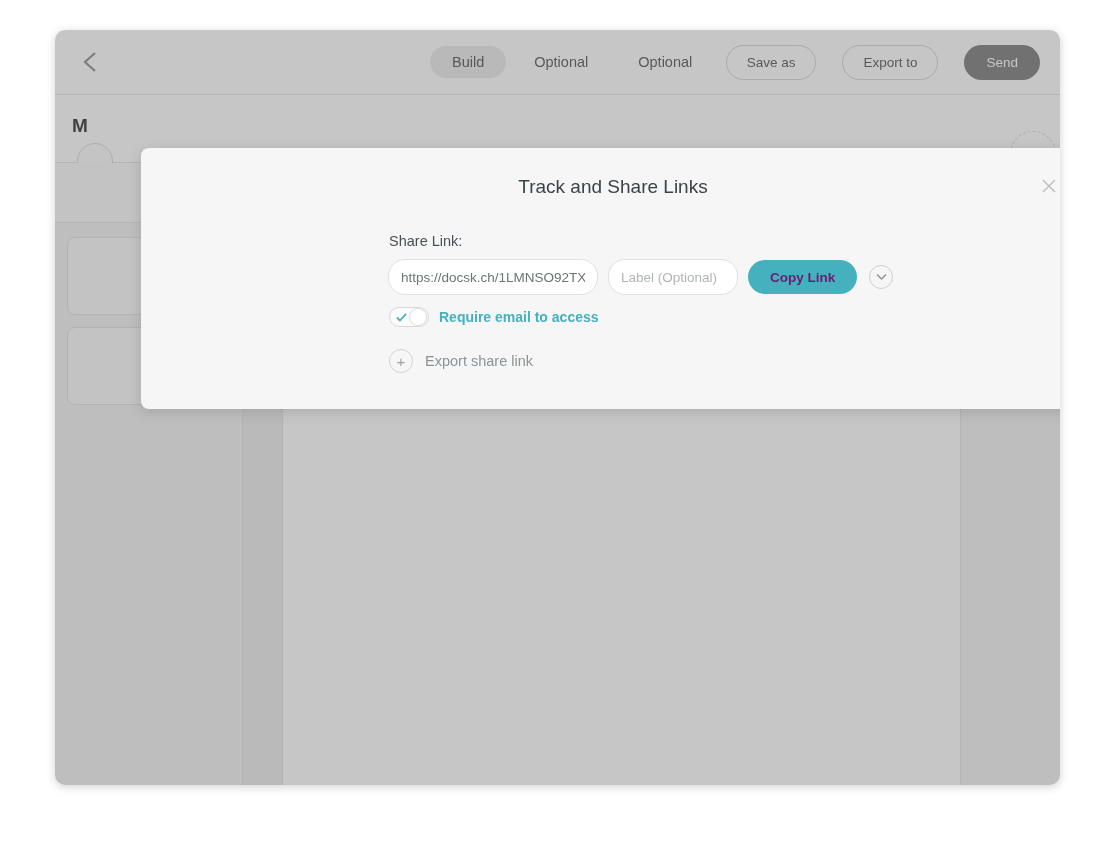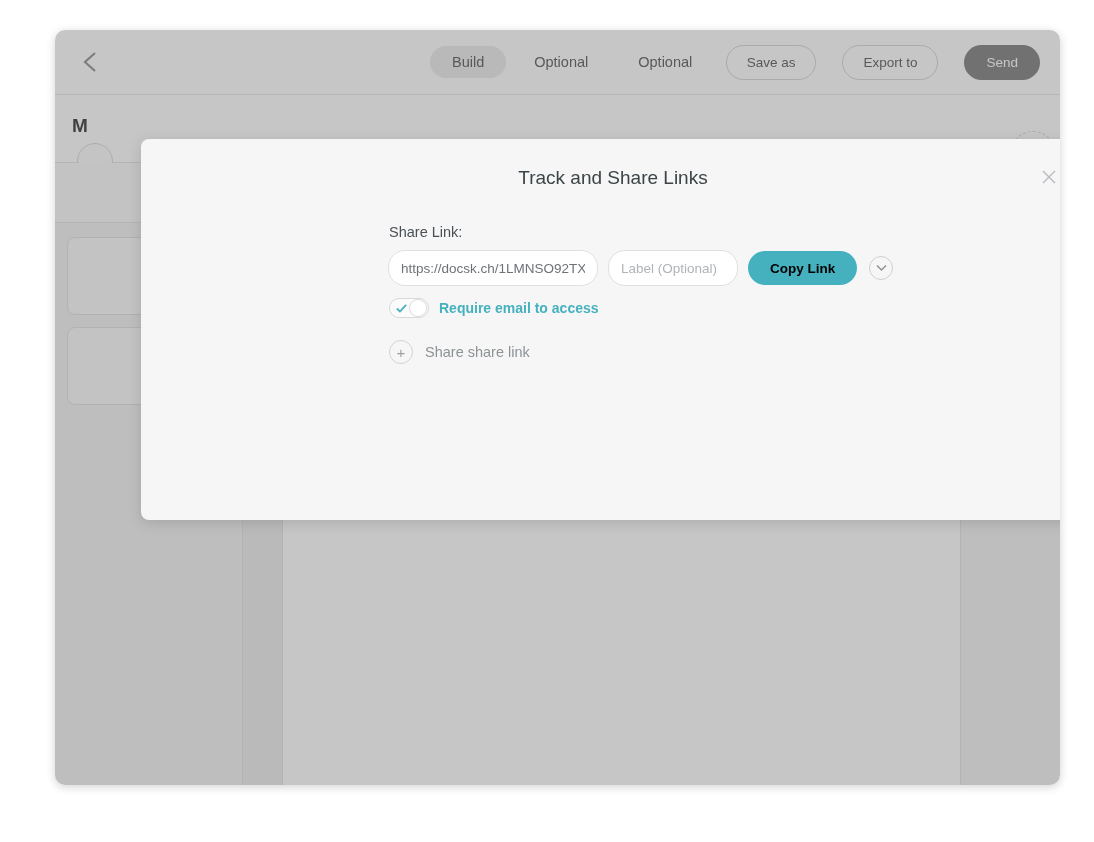--- a/index.html
+++ b/index.html
@@ -196,23 +196,23 @@
   #right-rail {
     width: 100px;
     background: #f2f2f2;
     border-left: 1px solid #e0e0e0;
   }
 
   
   #modal {
     position: absolute;
     left: 86px;
-    top: 109px;
+    top: 118px;
     width: 944px;
-    height: 381px;
+    height: 261px;
     background: #f6f6f6;
     border-radius: 8px;
     box-shadow: 0 3px 14px rgba(0,0,0,0.13);
     z-index: 100;
   }
   #modal-title {
     position: absolute;
     top: 28px;
     width: 100%;
     text-align: center;
@@ -251,21 +251,21 @@
     font-family: "Liberation Sans", sans-serif;
     padding: 0 12px;
     outline: none;
   }
   #url-input { width: 210px; }
   #label-input { width: 130px; }
   .text-input::placeholder { color: #b0b4b7; }
 
   #copy-link-button {
     background: #45b1bf;
-    color: #000000;
+    color: #701a75;
     font-size: 13.5px;
     border: none;
     border-radius: 18px;
     height: 34px;
     padding: 0 22px;
     cursor: pointer;
     font-family: "Liberation Sans", sans-serif;
     font-weight: bold;
   }
   #expand-button {
@@ -416,17 +416,17 @@
         <svg id="toggle-check" viewBox="0 0 12 12">
           <polyline points="1,6 4.3,9.3 11,2" fill="none" stroke="#45b1bf" stroke-width="2"></polyline>
         </svg>
         <div id="toggle-knob"></div>
       </div>
       <div id="toggle-text">Require email to access</div>
     </div>
 
     <div id="create-row">
       <div id="plus-icon">+</div>
-      <div id="create-text">Share share link</div>
+      <div id="create-text">Export share link</div>
     </div>
 
   </div>
 </div>
 
 </body></html>

